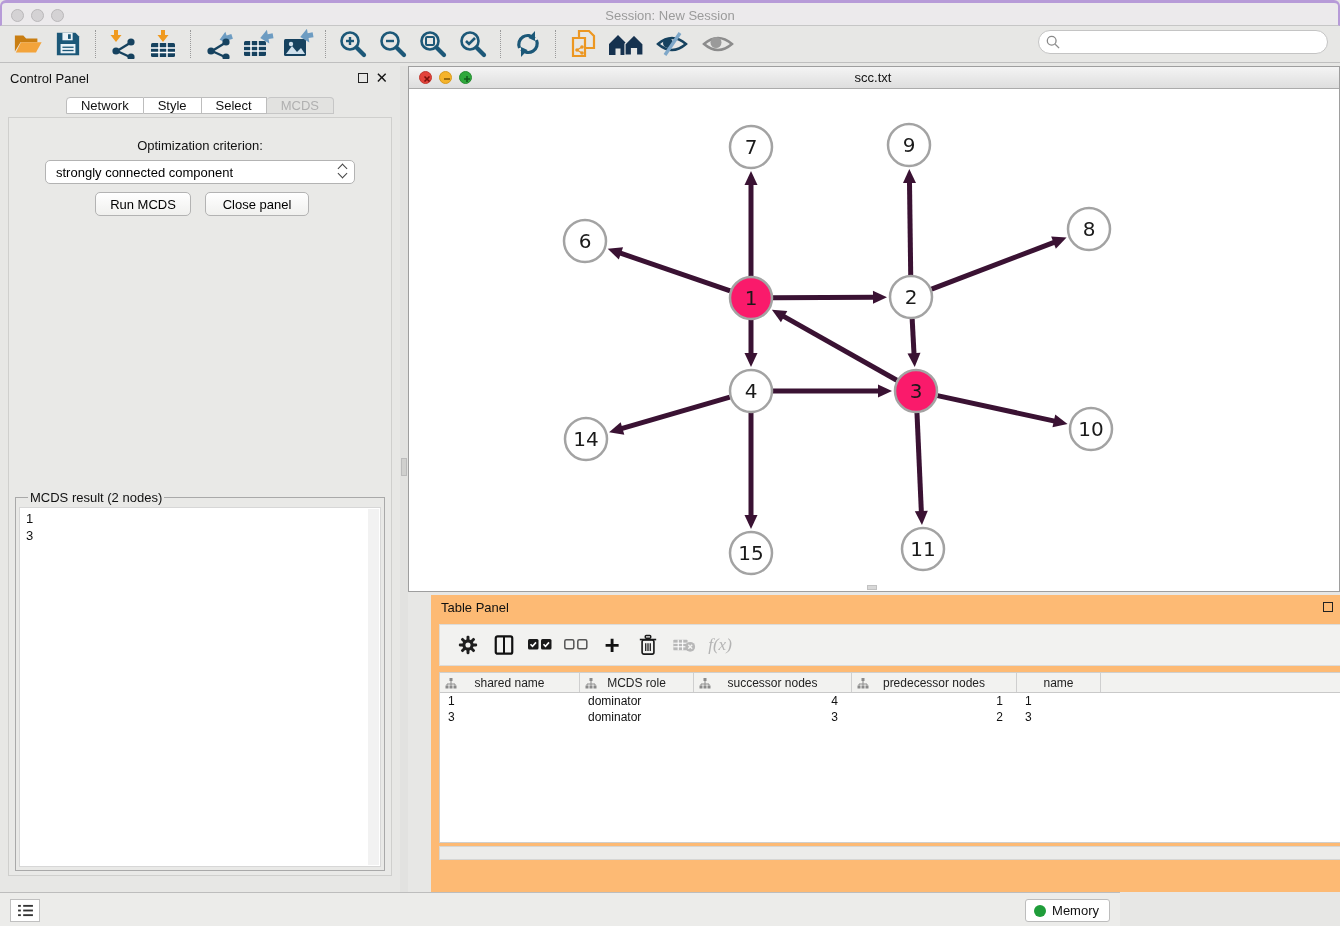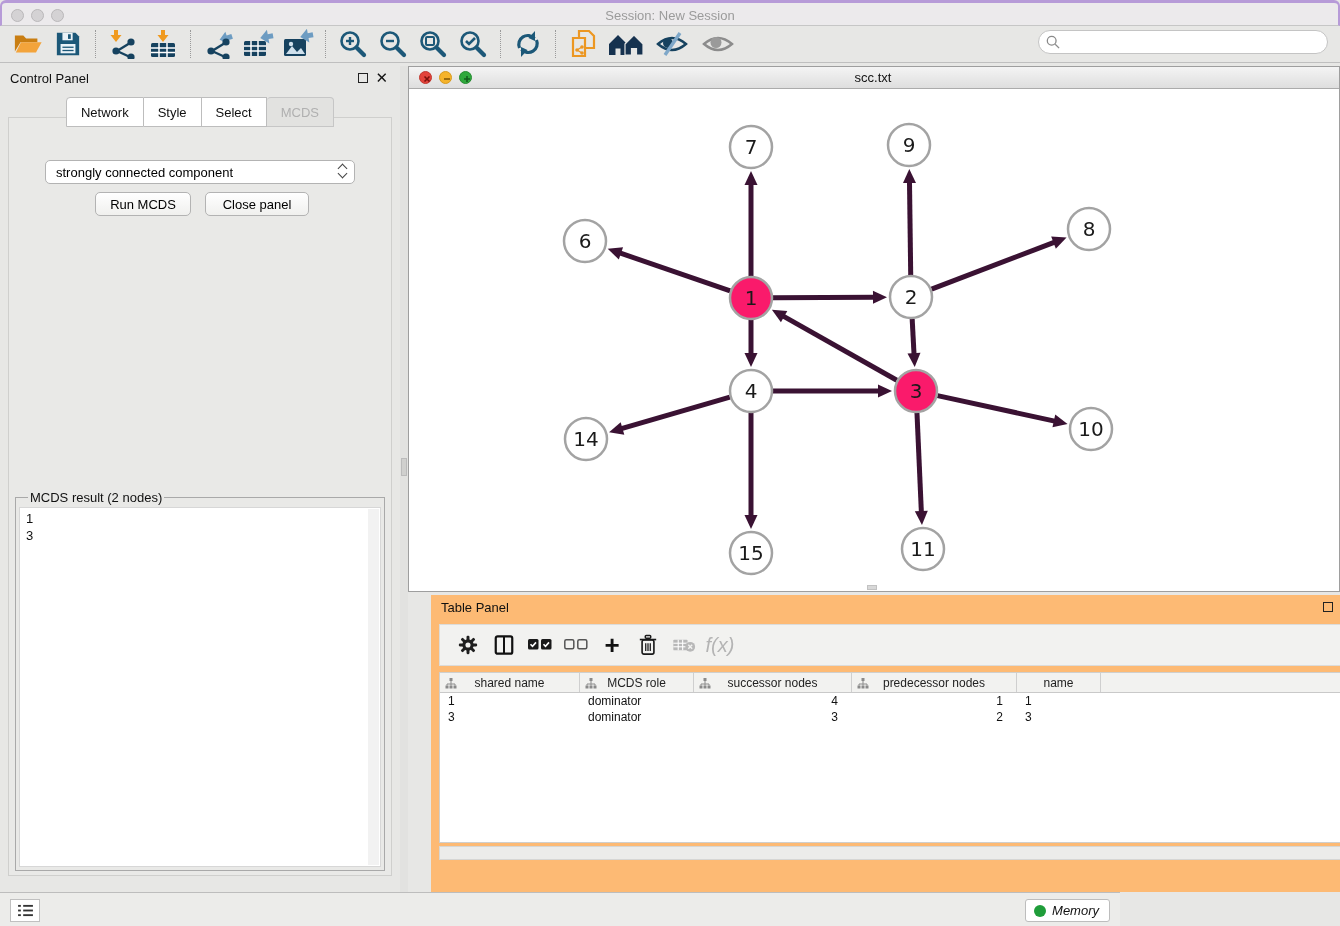--- a/index.html
+++ b/index.html
@@ -26,21 +26,21 @@
   
   .cpanel { position:absolute; left:0; top:66px; width:400px; height:826px; background:#e7e7e5; }
   .panel-head { position:relative; height:26px; }
   .panel-title { position:absolute; left:10px; top:5px; font-size:13px; color:#111; }
   .float-ico { position:absolute; top:7px; width:10px; height:10px; border:1.6px solid #222; }
   .close-ico { position:absolute; top:3px; font-size:15px; font-weight:bold; color:#111; line-height:18px; }
   .cp-float { right:32px; } .cp-close { right:12px; }
 
   .tabrow { position:absolute; left:0; width:100%; display:flex; justify-content:center; z-index:3; }
   .cp-tabs { top:31px; }
-  .tab { height:30px; padding:0 14px; font-size:13px; background:#fff; color:#111;
+  .tab { height:17px; padding:0 14px; font-size:13px; background:#fff; color:#111;
     border:1px solid #bdbdbd; border-left:none; display:flex; align-items:center; }
   .tab:first-child { border-left:1px solid #bdbdbd; border-radius:4px 0 0 0; }
   .tab:last-child { border-radius:0 4px 0 0; }
   .tab.selected { background:#e2e2e0; color:#b0b0b0; border-radius:4px 4px 0 0; border-color:#c6c6c6; }
 
   .cp-body { position:absolute; left:8px; right:8px; top:51px; bottom:16px;
     background:#e9e9e7; border:1px solid #cfcfcd; }
   .opt-label { position:absolute; left:0; right:0; top:20px; text-align:center; font-size:13px; color:#111; }
   .combo { position:absolute; left:36px; right:36px; top:42px; height:24px; background:#fff;
     border:1px solid #b3b3b3; border-radius:5px; display:flex; align-items:center; padding-left:10px; font-size:13px; }
@@ -76,37 +76,37 @@
   .net-canvas { position:absolute; left:0; top:22px; width:930px; height:502px; background:#fff; }
   .hgrip { position:absolute; left:458px; bottom:1px; width:10px; height:5px; background:#d8d8d8; border:1px solid #c2c2c2; }
 
   
   .tpanel { position:absolute; left:431px; top:595px; width:932px; height:297px; background:#fdba74; }
   .tp-float { right:30px; } .tp-close { right:12px; }
   .tp-toolbar { position:absolute; left:8px; right:8px; top:29px; height:42px; background:#f2f2f0;
     border:1px solid #dcdcda; display:flex; align-items:center; padding-left:10px; }
   .tp-ico { width:36px; height:32px; display:flex; align-items:center; justify-content:center; }
   .plus-glyph { font-size:26px; font-weight:900; color:#111; line-height:26px; }
-  .fx-glyph { font-family:Liberation Sans, sans-serif; font-style:italic; font-size:20px; color:#b4b4b4; }
+  .fx-glyph { font-family:Liberation Serif, serif; font-style:italic; font-size:17px; color:#b4b4b4; }
 
   .ttable { position:absolute; left:8px; right:8px; top:77px; bottom:49px; background:#fff; border:1px solid #cfcfcd; }
   .thead { display:flex; height:20px; background:#f2f2f0; border-bottom:1px solid #c9c9c9; }
   .th { display:flex; align-items:center; justify-content:center; gap:5px; font-size:12px; color:#222;
     border-right:1px solid #cfcfcf; position:relative; }
   .th .tree-ico { position:absolute; left:5px; top:5px; }
   .trow { display:flex; height:16px; font-size:12px; color:#111; align-items:center; }
   .td { padding:0 8px; overflow:hidden; white-space:nowrap; }
   .num { text-align:right; padding-right:14px; }
   .c0 { width:140px; } .c1 { width:114px; } .c2 { width:158px; } .c3 { width:165px; } .c4 { width:84px; }
 
   .tp-strip { position:absolute; left:8px; right:8px; bottom:32px; height:14px; background:#ececea; border:1px solid #d6d6d4; }
   .tp-tabs { bottom:6px; top:auto; }
 
   
-  .statusbar { position:absolute; left:0; top:892px; width:1120px; height:34px; background:#ececea; border-top:1px solid #bdbdbd;font-style:italic; }
+  .statusbar { position:absolute; left:0; top:892px; width:1120px; height:34px; background:#ececea; border-top:1px solid #bdbdbd; }
   .list-btn { position:absolute; left:10px; top:6px; width:30px; height:23px; background:#fff;
     border:1px solid #c0c0c0; display:flex; align-items:center; justify-content:center; }
   .mem-btn { position:absolute; right:10px; top:6px; height:23px; padding:0 10px 0 8px; background:#fff;
     border:1px solid #bdbdbd; border-radius:3px; display:flex; align-items:center; gap:6px; font-size:13px; color:#111; }
   .mem-dot { width:12px; height:12px; border-radius:50%; background:#1f9d3a; }
 </style>
 </head>
 <body>
 
 <div class="titlebar">
@@ -277,20 +277,21 @@
     <span class="float-ico cp-float"></span>
     <span class="close-ico cp-close">✕</span>
   </div>
   <div class="tabrow cp-tabs">
     <div class="tab">Network</div>
     <div class="tab">Style</div>
     <div class="tab">Select</div>
     <div class="tab selected">MCDS</div>
   </div>
   <div class="cp-body">
+    <div class="opt-label">Optimization criterion:</div>
     <div class="combo">
       <span>strongly connected component</span>
       <span class="combo-chevrons">
         <span class="chev up"></span>
           <span class="chev down"></span>
       </span>
     </div>
     <div class="btn btn-run">Run MCDS</div>
     <div class="btn btn-closep">Close panel</div>
 

